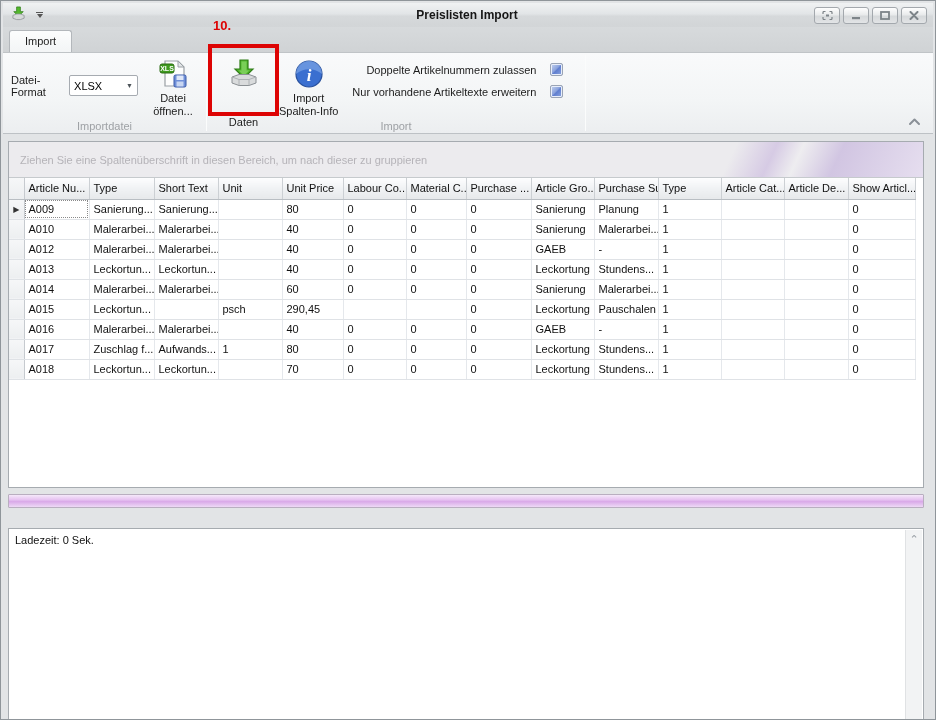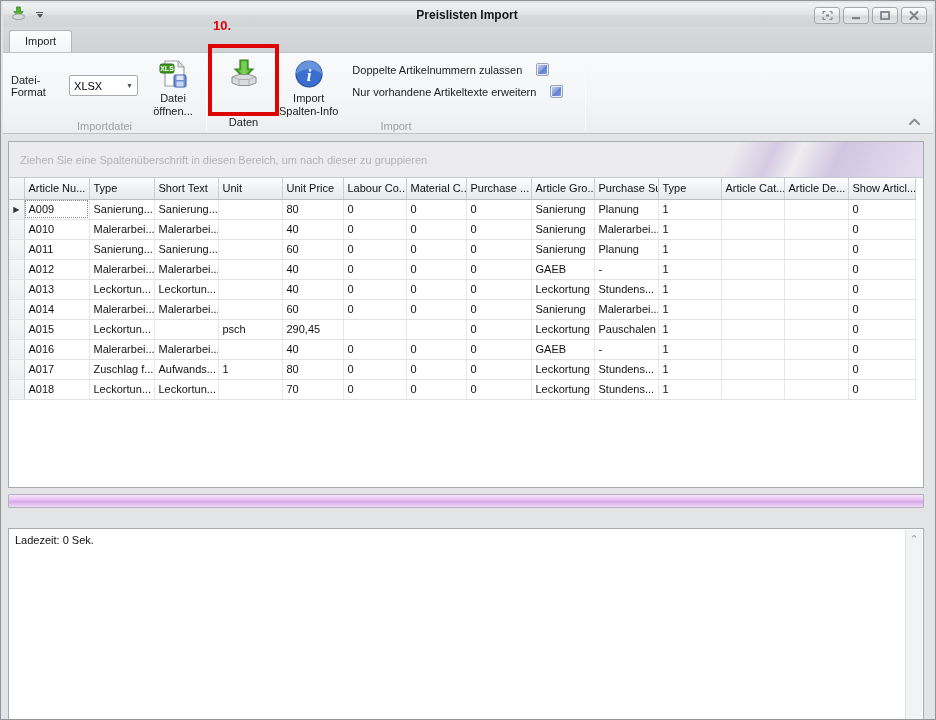--- a/index.html
+++ b/index.html
@@ -70,21 +70,21 @@
   }
   .combo .val { flex:1; padding-left:4px; }
   .combo .arrow { width:15px; text-align:center; color:#4d5459; font-size:7px; }
   .bigbtn {
     display:flex; flex-direction:column; align-items:center;
     padding:2px 4px 0 4px; min-width:62px; border-radius:3px;
     font-size:11px; color:#1c1c1c; text-align:center; line-height:13px;
   }
   .bigbtn .icon32 { width:32px; height:32px; margin-bottom:2px; }
   .g2 { width:378px; display:flex; }
-  .chk-col { display:flex; flex-direction:column; gap:9px; padding:7px 0 0 10px; }
+  .chk-col { display:flex; flex-direction:column; gap:9px; padding:7px 0 0 10px;align-items:flex-end; }
   .chk-row { display:flex; align-items:center; font-size:11px; color:#1c1c1c; }
   .chk-box {
     width:13px; height:13px; margin-left:14px; border:1px solid #9aa4b5; border-radius:2px;
     background:linear-gradient(135deg,#c7d4f0 0%,#8ca4dd 45%,#5f7ecf 55%,#90a8e0 100%);
     box-shadow:inset 0 0 0 1px #e8eefa;
   }
   .rib-fill { flex:1; position:relative; }
   .rib-collapse { position:absolute; right:12px; bottom:3px; color:#8a9097; }
 
   
@@ -360,37 +360,20 @@
               <td>0</td>
               <td>Sanierung</td>
               <td>Malerarbei...</td>
               <td>1</td>
               <td></td>
               <td></td>
               <td>0</td>
             </tr>
             <tr>
               <td class="ind"></td>
-              <td>A011</td>
-              <td>Sanierung...</td>
-              <td>Sanierung...</td>
-              <td></td>
-              <td>60</td>
-              <td>0</td>
-              <td>0</td>
-              <td>0</td>
-              <td>Sanierung</td>
-              <td>Planung</td>
-              <td>1</td>
-              <td></td>
-              <td></td>
-              <td>0</td>
-            </tr>
-            <tr>
-              <td class="ind"></td>
               <td>A012</td>
               <td>Malerarbei...</td>
               <td>Malerarbei...</td>
               <td></td>
               <td>40</td>
               <td>0</td>
               <td>0</td>
               <td>0</td>
               <td>GAEB</td>
               <td>-</td>

